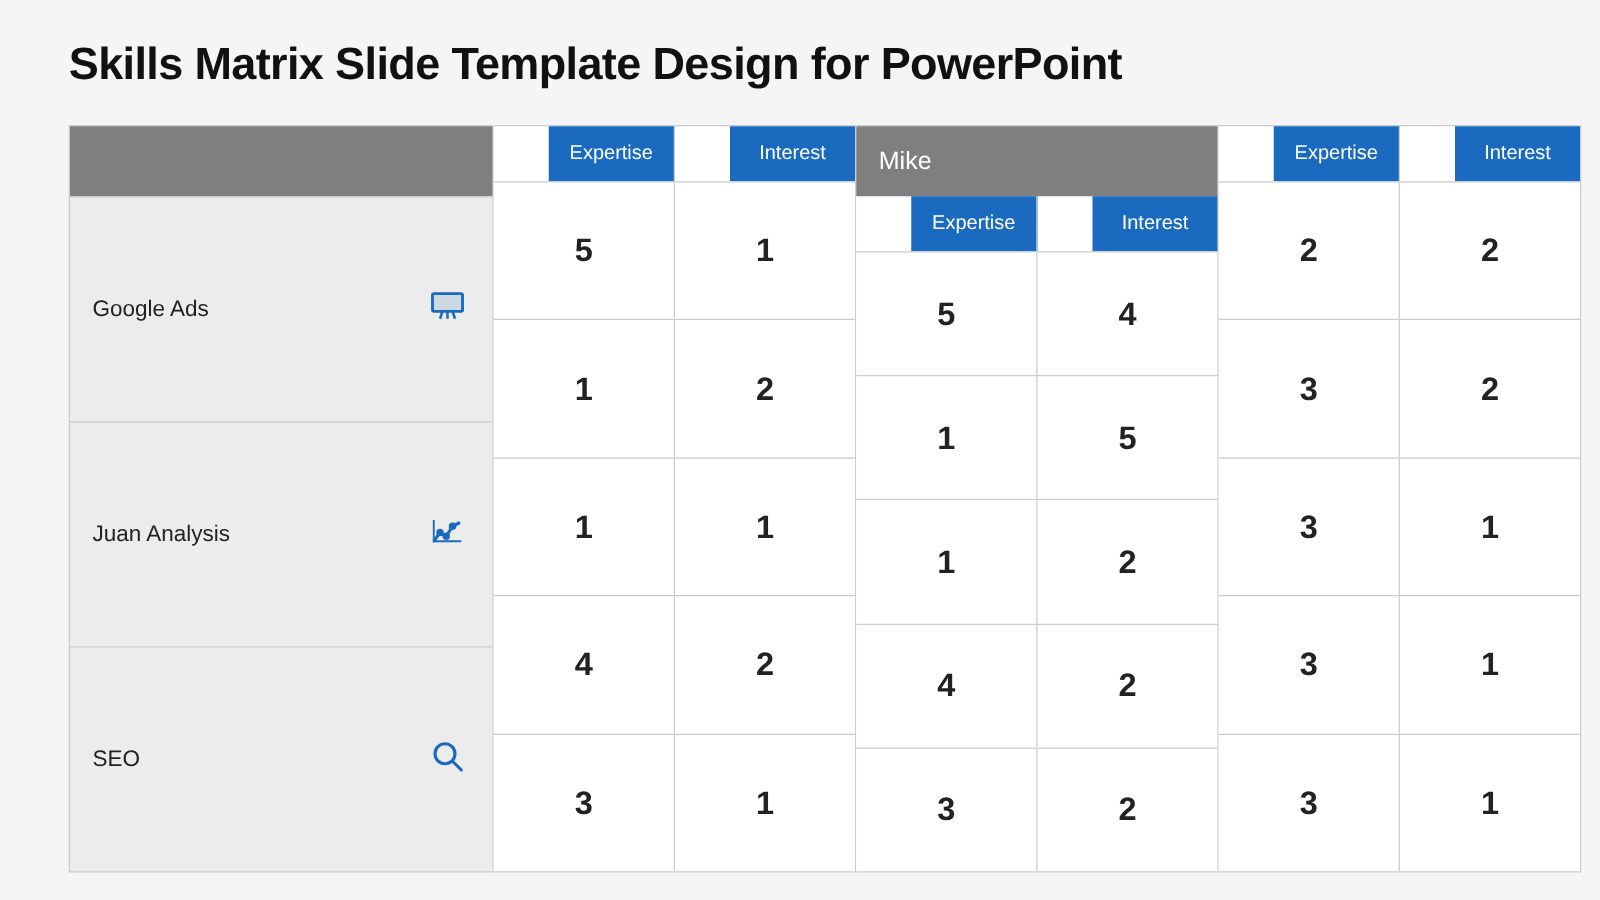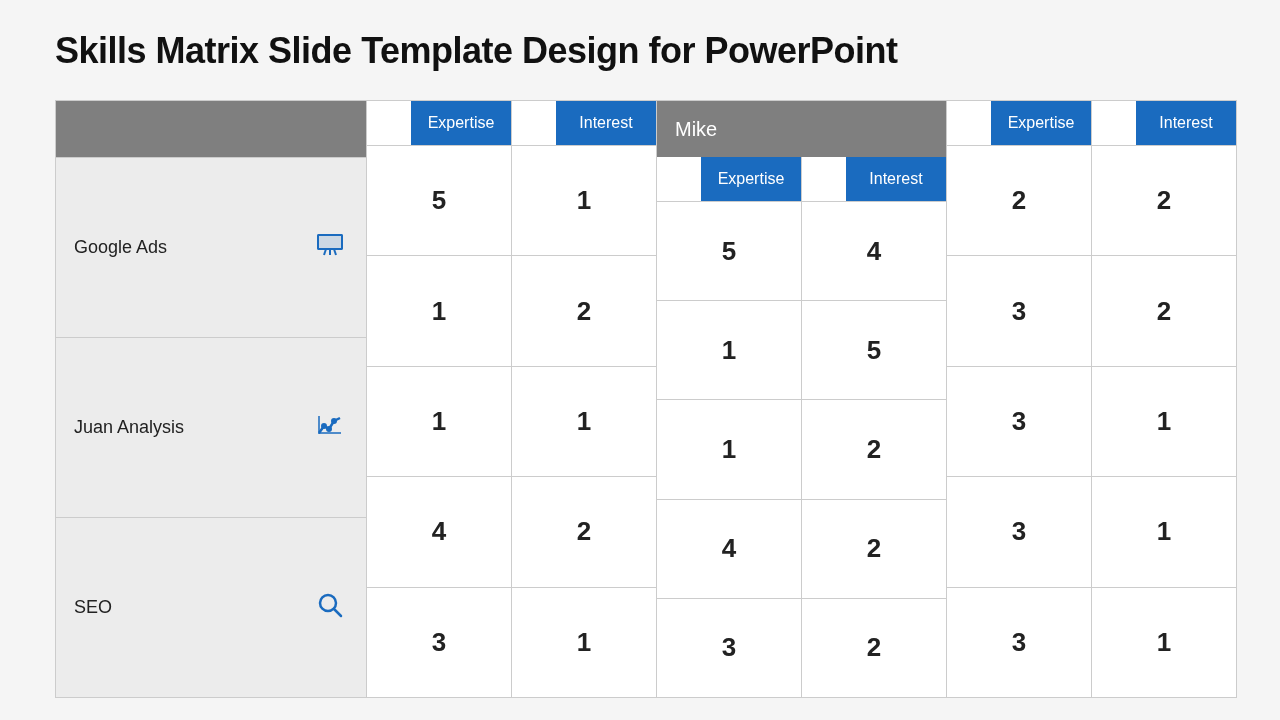--- a/index.html
+++ b/index.html
@@ -27,21 +27,21 @@
     }
     .matrix-container {
       display: flex;
       flex-direction: row;
       gap: 0;
       flex: 1;
       align-items: stretch;
     }
     
     .skills-col {
-      width: 312px;
+      width: 340px;
       background: #ececec;
       border: 1px solid #ccc;
       flex-shrink: 0;
       display: flex;
       flex-direction: column;
     }
     .skills-header {
       background: #7f7f7f;
       color: #fff;
       font-size: 20px;

